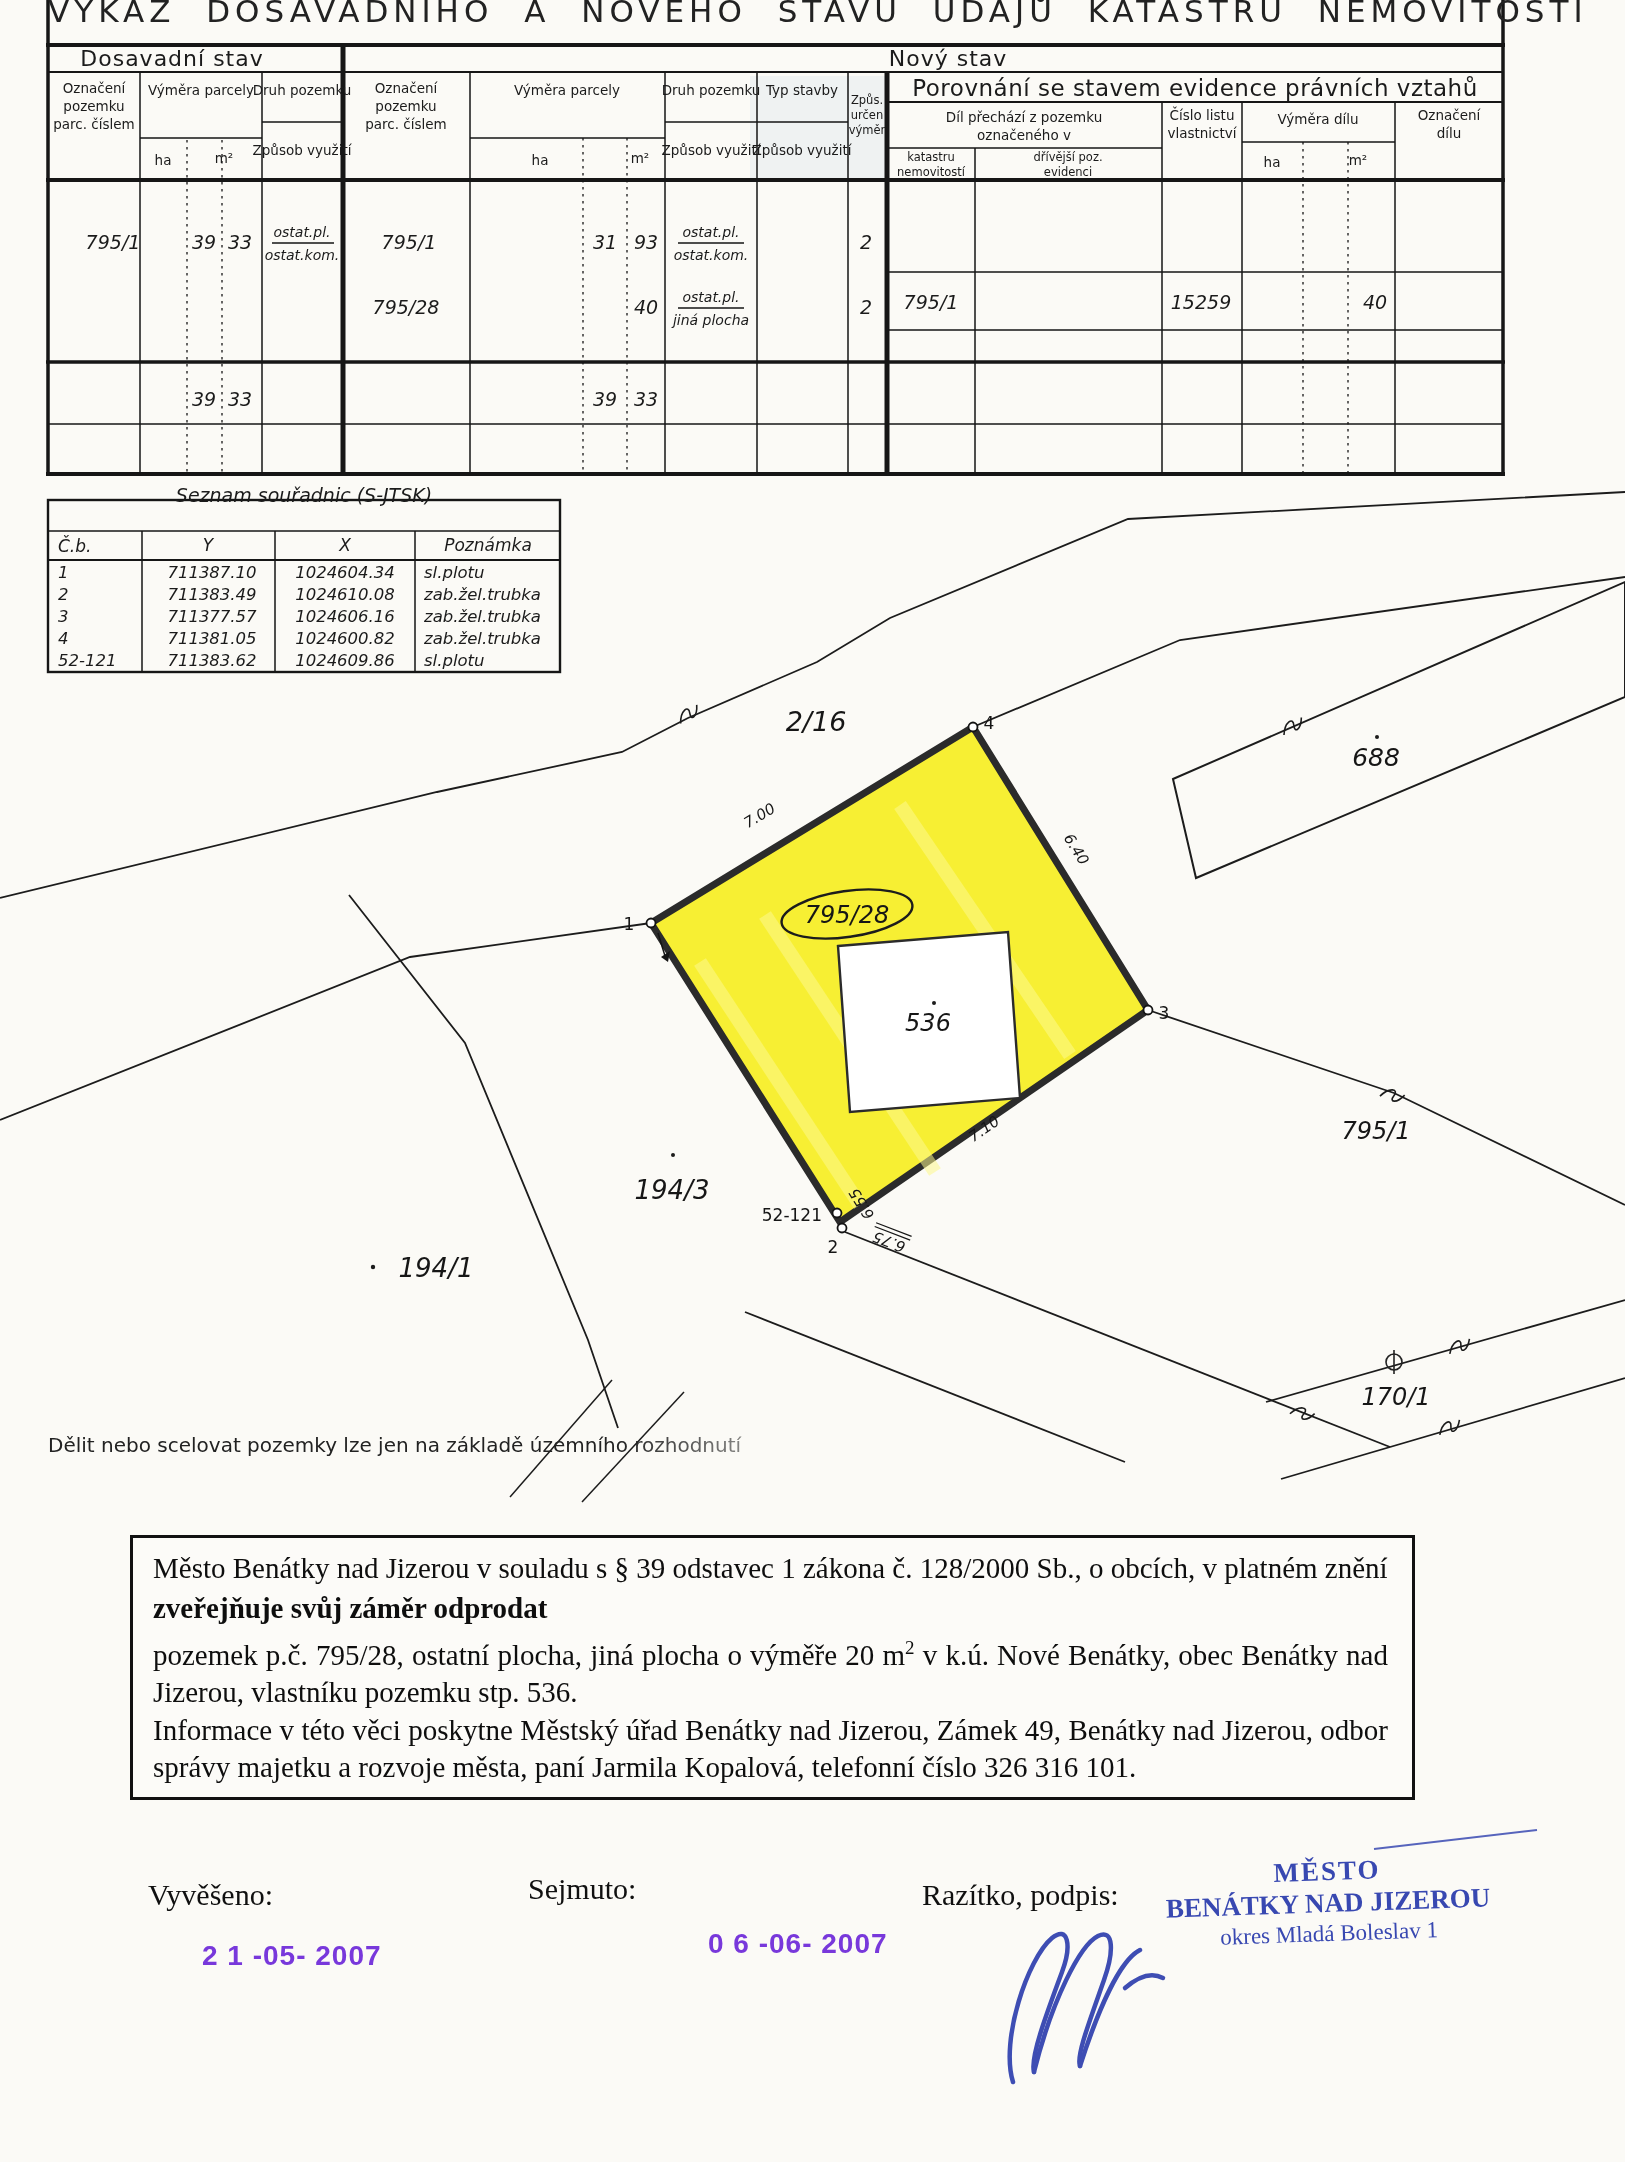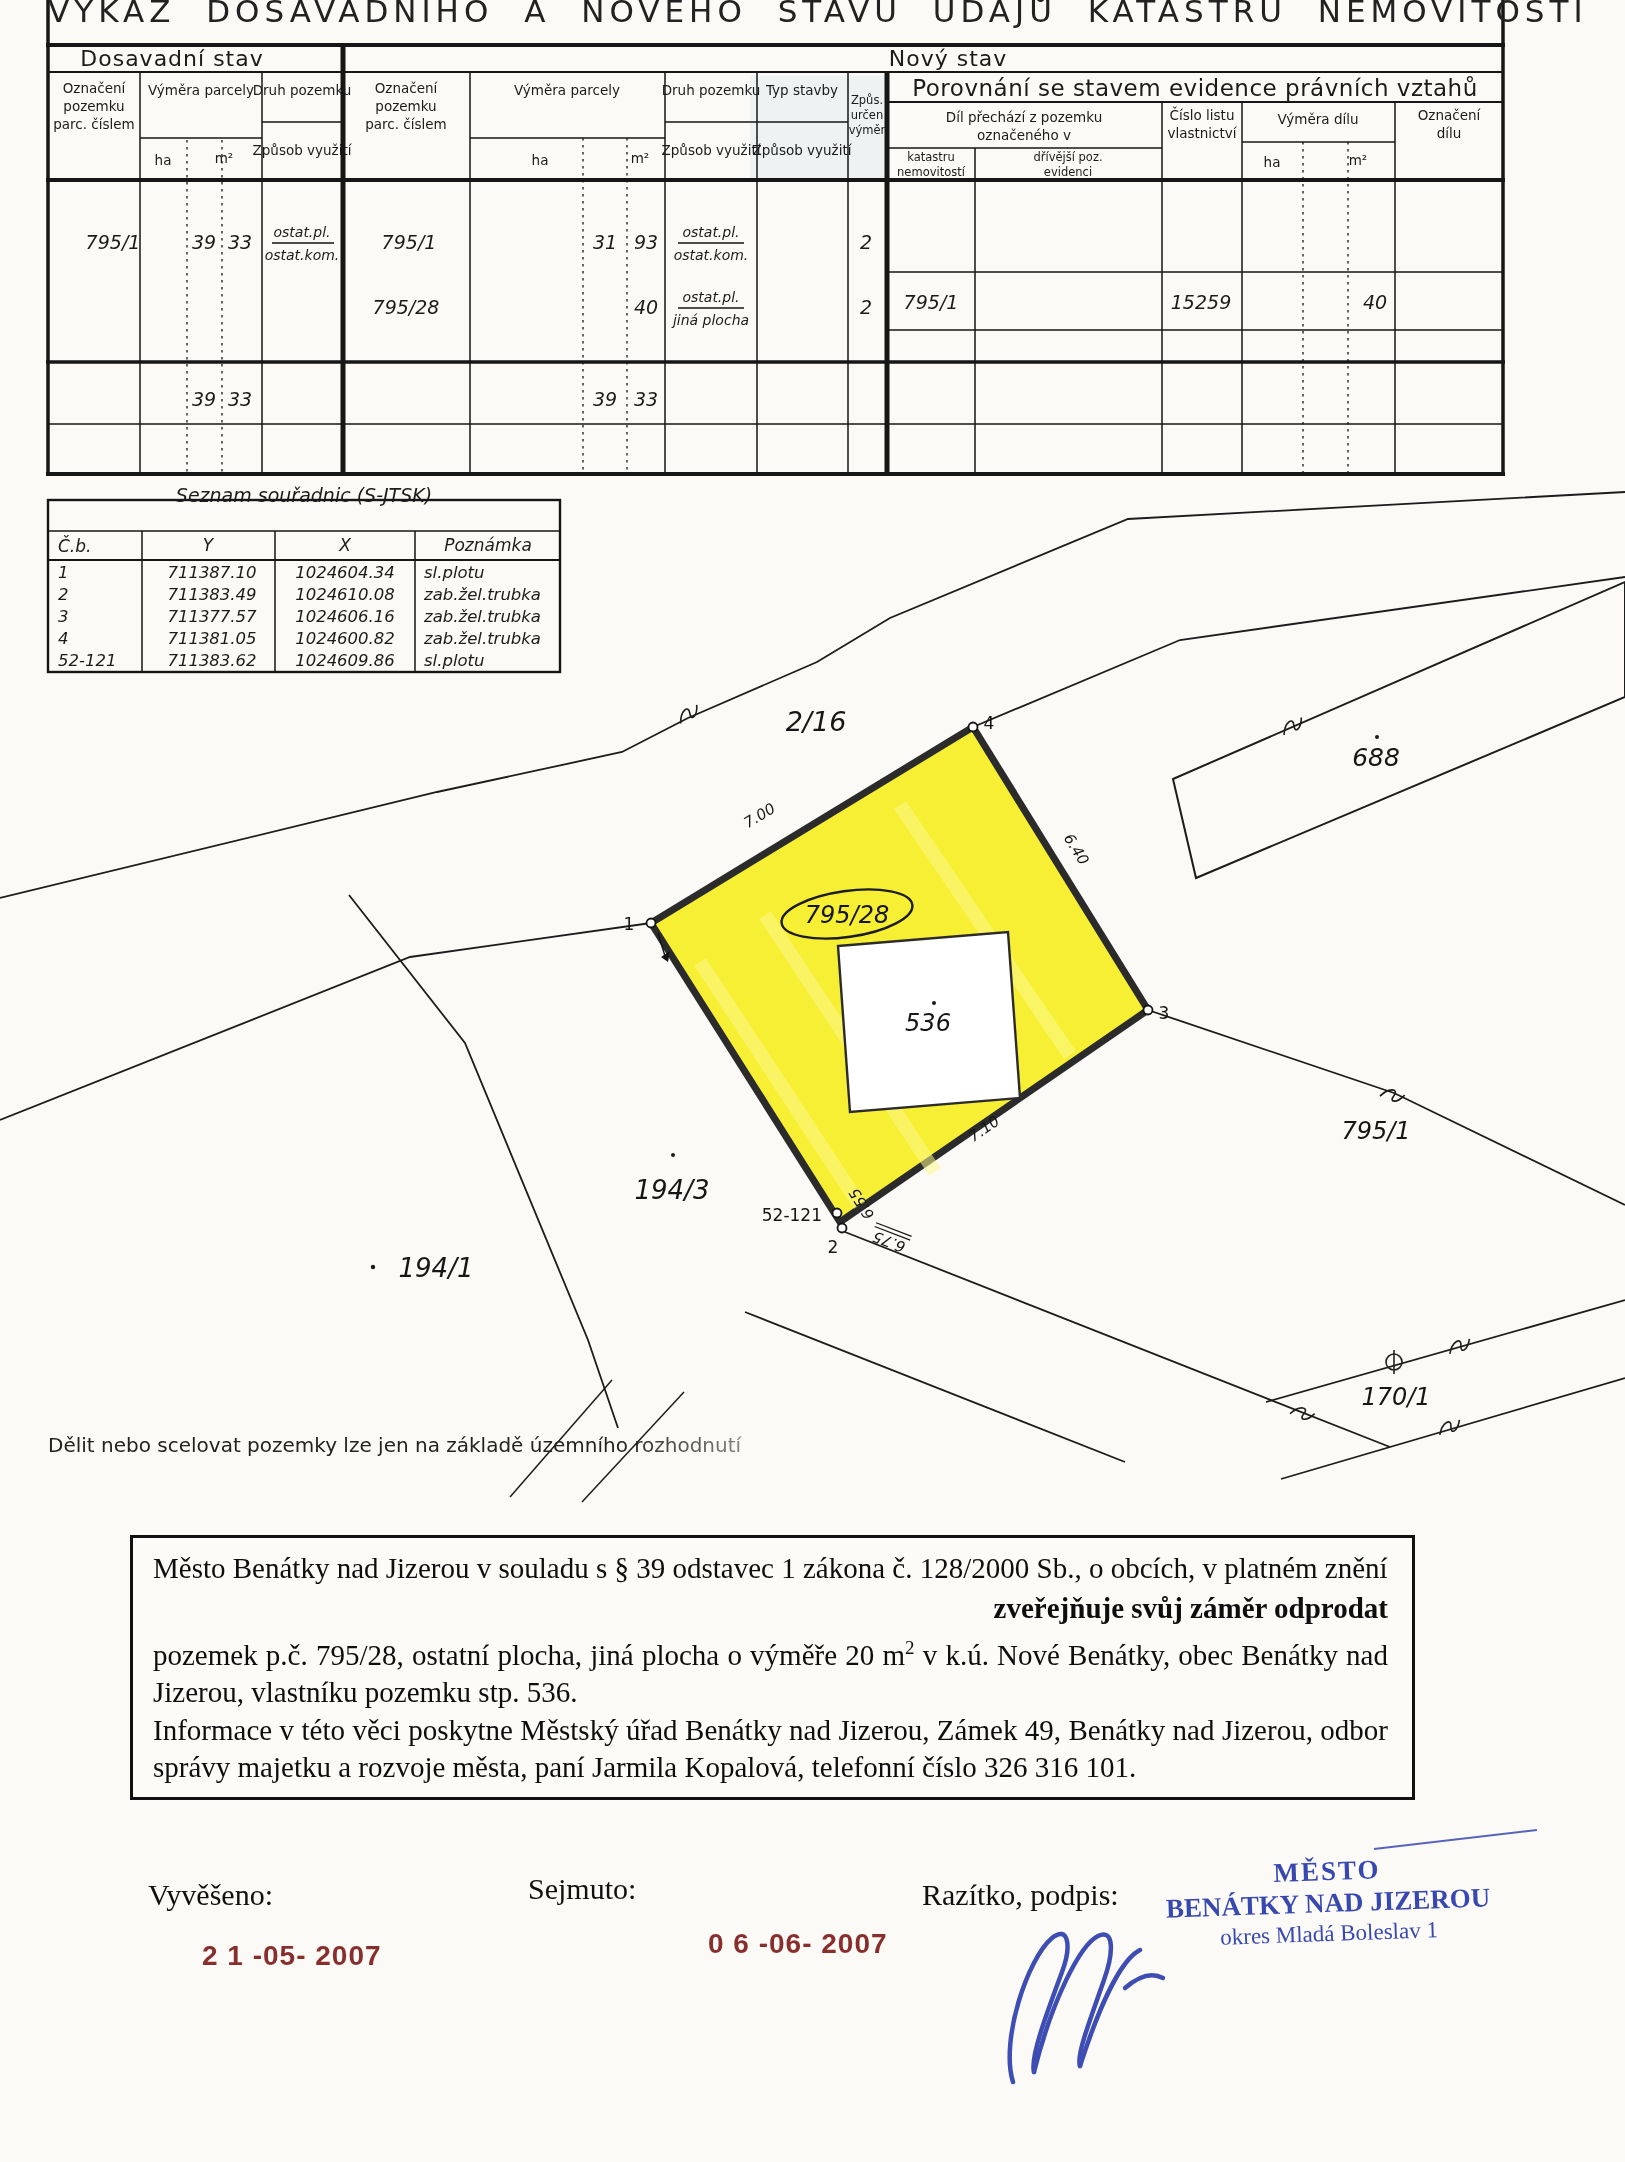--- a/index.html
+++ b/index.html
@@ -20,26 +20,26 @@
   .coord-title{font-size:19px;}
   .coord-h{font-size:17px;}
   .coord-v{font-size:16.5px;}
   .note{position:absolute;left:48px;top:1433px;width:980px;font-size:20px;color:#222;
     -webkit-mask-image:linear-gradient(90deg,#000 58%,rgba(0,0,0,.3) 78%,transparent 90%);
     mask-image:linear-gradient(90deg,#000 58%,rgba(0,0,0,.3) 78%,transparent 90%);}
   .ann{position:absolute;left:130px;top:1535px;width:1285px;box-sizing:border-box;
     border:3px solid #111;padding:12px 24px 10px 20px;background:#fcfbf8;
     font-family:"Liberation Serif",serif;font-size:29px;line-height:37.5px;color:#0e0e0e;}
   .ann p{margin:0;}
-  .ann .head{text-align:right;font-weight:bold;margin:2px 0 2px 0;}
+  .ann .head{text-align:left;font-weight:bold;margin:2px 0 2px 0;}
   .ann .just{text-align:justify;}
   .ann sup{font-size:19px;}
   .flabel{position:absolute;font-family:"Liberation Serif",serif;font-size:30px;color:#101010;white-space:nowrap;}
   .bluedate{position:absolute;font-family:"Liberation Sans",sans-serif;font-weight:700;
-    font-size:28px;color:#7f1d1d;letter-spacing:1px;white-space:pre;opacity:.92;}
+    font-size:28px;color:#6d28d9;letter-spacing:1px;white-space:pre;opacity:.92;}
   .stamp{position:absolute;left:1128px;top:1856px;width:400px;text-align:center;color:#2e3fae;
     font-family:"Liberation Serif",serif;transform:rotate(-2deg);opacity:.95;}
   .stamp .s1{font-size:27px;font-weight:bold;letter-spacing:2px;line-height:30px;}
   .stamp .s2{font-size:27px;font-weight:bold;line-height:34px;}
   .stamp .s3{font-size:23px;line-height:28px;}
 </style>
 </head>
 <body>
 
 <div class="page">

